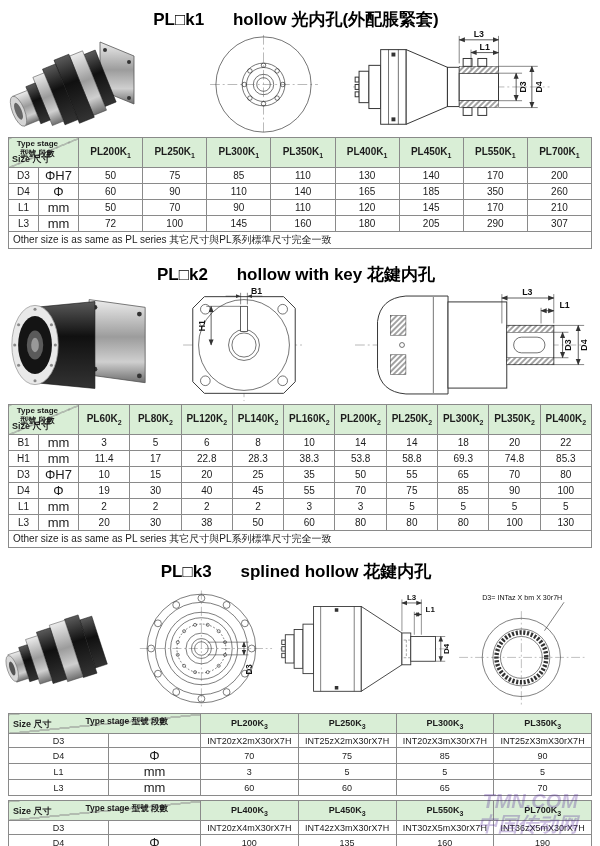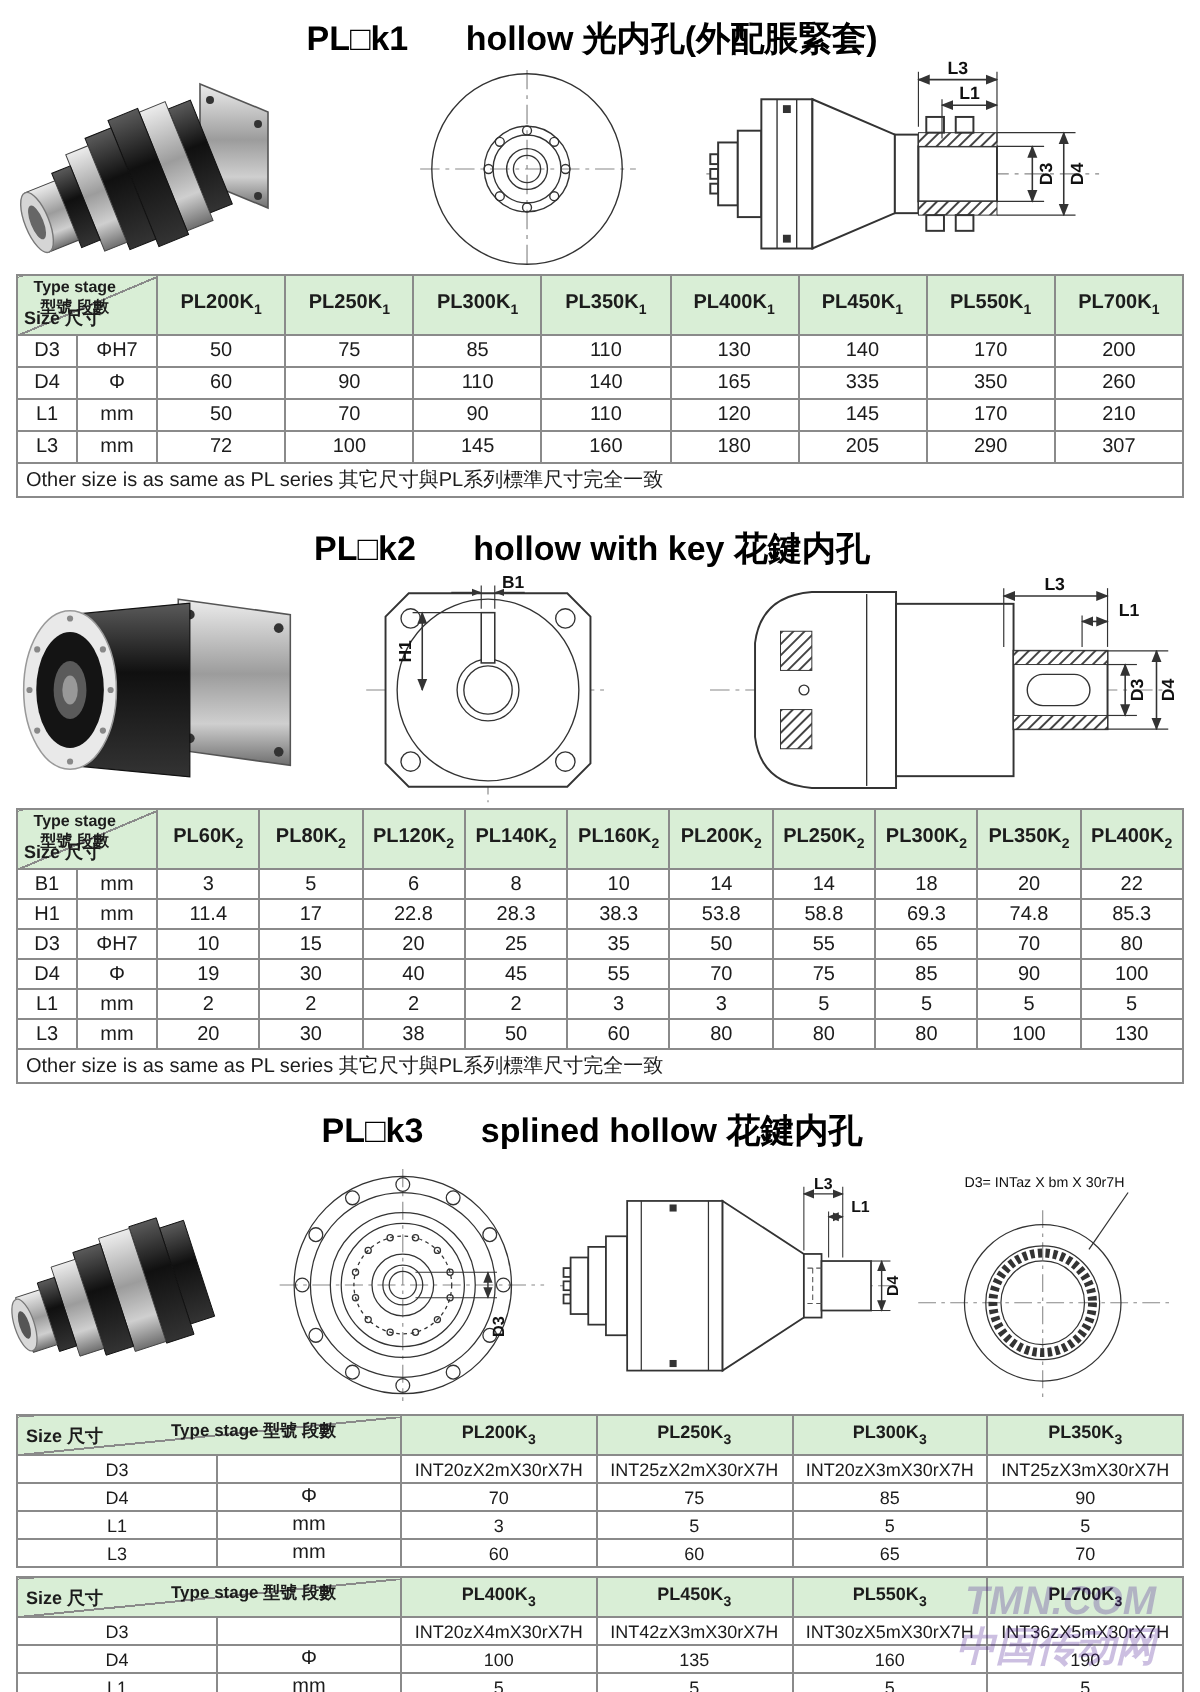--- a/index.html
+++ b/index.html
@@ -19,21 +19,21 @@
   table.spec-table{border-collapse:collapse;width:584px;table-layout:fixed;}
   .spec-table th,.spec-table td{border:1px solid #8a8a8a;text-align:center;padding:0;
       font-weight:normal;color:#1c1c1c;overflow:hidden;white-space:nowrap;}
   .head-row th{background:#d9eed6;font-weight:bold;}
   .t1 .head-row th{height:29px;font-size:10px;}
   .t2 .head-row th{height:29px;font-size:10px;}
   .t3 .head-row th,.t4 .head-row th{height:19px;font-size:9px;}
   .t1 .data-row td{height:15px;font-size:10px;}
   .t2 .data-row td{height:14px;font-size:10px;}
   .t3 .data-row td,.t4 .data-row td{height:13px;font-size:9px;}
-  .spec-table td.unit{font-size:10px;}
+  .spec-table td.unit{font-size:13px;}
   .spec-table sub{font-size:7px;}
   .foot-row td{height:13px;font-size:10px;text-align:left;padding:1px 4px;margin-left:35px;}
   th.corner{position:relative;background-image:linear-gradient(to bottom right,
       transparent calc(50% - 0.5px), #8a8a8a calc(50% - 0.5px),
       #8a8a8a calc(50% + 0.5px), transparent calc(50% + 0.5px));}
   .c-type{position:absolute;top:1px;right:20px;font-size:8px;font-weight:bold;line-height:1.2;text-align:center;}
   .c-size{position:absolute;bottom:1px;left:3px;font-size:9px;font-weight:bold;text-align:center;}
   .t3 .c-type,.t4 .c-type{right:32px;font-size:8.5px;top:2px;}
   .t3 .c-size,.t4 .c-size{bottom:2px;left:4px;}
   .t4{margin-top:4px;}
@@ -201,21 +201,21 @@
               <td class="val">200</td>
             </tr>
             <tr class="data-row">
               <td class="lab">D4</td>
               <td class="unit">Φ</td>
               <td class="val">60</td>
               <td class="val">90</td>
               <td class="val">110</td>
               <td class="val">140</td>
               <td class="val">165</td>
-              <td class="val">335</td>
+              <td class="val">185</td>
               <td class="val">350</td>
               <td class="val">260</td>
             </tr>
             <tr class="data-row">
               <td class="lab">L1</td>
               <td class="unit">mm</td>
               <td class="val">50</td>
               <td class="val">70</td>
               <td class="val">90</td>
               <td class="val">110</td>

